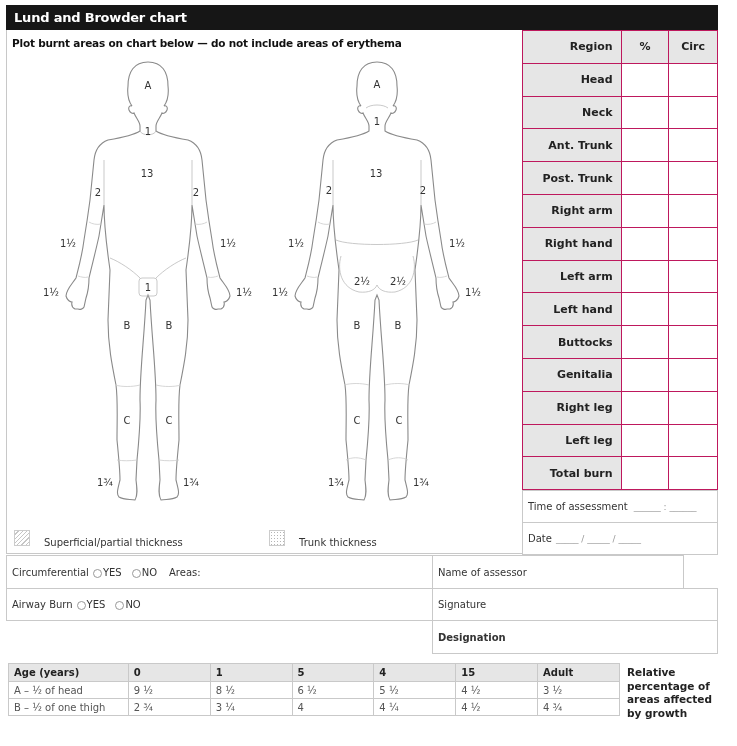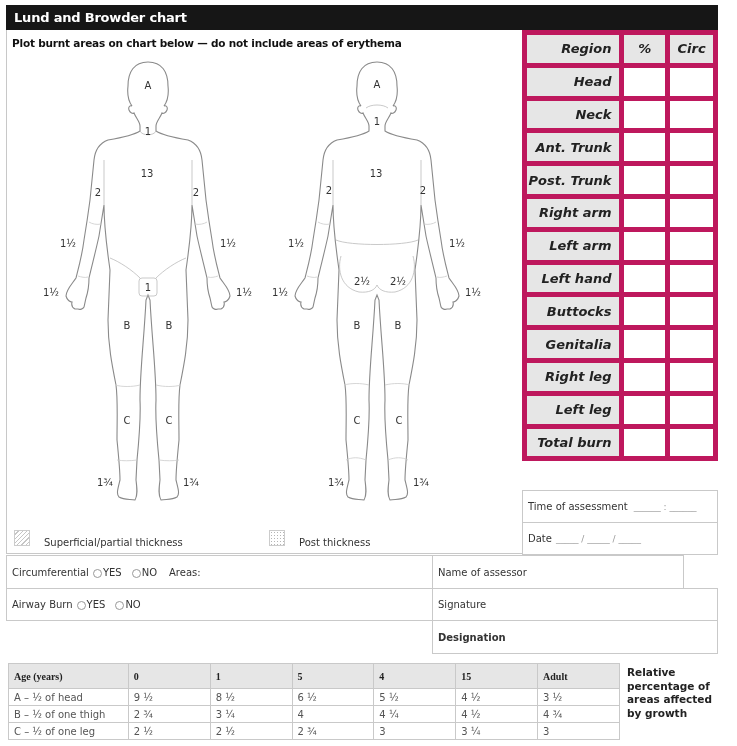--- a/index.html
+++ b/index.html
@@ -32,36 +32,36 @@
     background-color: #fff;
     background-image: radial-gradient(#b5b5b5 35%, transparent 40%);
     background-size: 3px 3px;
   }
 
   
   .region-table {
     position: absolute; left: 522px; top: 30px; width: 196px; border-collapse: collapse;
   }
   .region-table td, .region-table th {
-    border: 5px solid #be185d; height: 32.8px; font-size: 13px; font-weight: bold; color: #222; font-style: italic;
+    border: 1px solid #be185d; height: 32.8px; font-size: 11px; font-weight: bold; color: #222;
   }
   .region-table th { background: #e6e6e6; }
   .region-table .rcell { width: 99px; background: #e6e6e6; text-align: right; padding-right: 8px; }
   .region-table .pcell { width: 48px; background: #fff; }
   .region-table .ccell { width: 49px; background: #fff; }
   .region-table th.h-pct, .region-table th.h-circ { text-align: center; }
 
   .box { position: absolute; border: 1px solid #c9c9c9; font-size: 10px; color: #333; padding-left: 5px; display: flex; align-items: center; }
 
   .radio { display: inline-block; width: 9px; height: 9px; border: 1px solid #999; border-radius: 50%; margin: 0 1px 0 4px; position: relative; top: 1px; }
 
   
   .age-table { position: absolute; left: 8px; top: 663px; border-collapse: collapse; width: 612px; }
   .age-table td, .age-table th { border: 1px solid #c9c9c9; font-size: 10px; height: 17px; padding-left: 5px; text-align: left; color: #555; }
-  .age-table th { background: #e6e6e6; color: #222; font-weight: bold; height: 25px; font-family: Liberation Serif, serif; }
+  .age-table th { background: #e6e6e6; color: #222; font-weight: bold; height: 18px; }
   .age-note { position: absolute; left: 627px; top: 666px; font-size: 10.5px; font-weight: bold; color: #222; line-height: 13.5px; }
 </style>
 </head>
 <body>
 
 <div class="title-bar">
   <span>Lund and Browder chart</span>
 </div>
 
 <div class="main-frame"></div>
@@ -127,21 +127,21 @@
 <div class="body-label" style="left:399px;top:420px">C</div>
 <div class="body-label" style="left:336px;top:482px">1¾</div>
 <div class="body-label" style="left:421px;top:482px">1¾</div>
 
 <div class="legend-item" style="left:14px;top:534px">
   <span class="legend-swatch swatch-hatch"></span>
   <span>Superficial/partial thickness</span>
 </div>
 <div class="legend-item" style="left:269px;top:534px">
   <span class="legend-swatch swatch-dots"></span>
-  <span>Post thickness</span>
+  <span>Trunk thickness</span>
 </div>
 
 <table class="region-table">
   <thead>
     <tr>
       <th class="rcell">Region</th>
       <th class="h-pct">%</th>
       <th class="h-circ">Circ</th>
     </tr>
   </thead>
@@ -161,20 +161,25 @@
         <td class="pcell"></td>
         <td class="ccell"></td>
       </tr>
     <tr>
         <td class="rcell">Post. Trunk</td>
         <td class="pcell"></td>
         <td class="ccell"></td>
       </tr>
     <tr>
         <td class="rcell">Right arm</td>
+        <td class="pcell"></td>
+        <td class="ccell"></td>
+      </tr>
+    <tr>
+        <td class="rcell">Right hand</td>
         <td class="pcell"></td>
         <td class="ccell"></td>
       </tr>
     <tr>
         <td class="rcell">Left arm</td>
         <td class="pcell"></td>
         <td class="ccell"></td>
       </tr>
     <tr>
         <td class="rcell">Left hand</td>
@@ -268,29 +273,20 @@
     </tr>
     <tr>
       <td>B – ½ of one thigh</td>
       <td>2 ¾</td>
       <td>3 ¼</td>
       <td>4</td>
       <td>4 ¼</td>
       <td>4 ½</td>
       <td>4 ¾</td>
     </tr>
-    <tr>
-      <td>C – ½ of one leg</td>
-      <td>2 ½</td>
-      <td>2 ½</td>
-      <td>2 ¾</td>
-      <td>3</td>
-      <td>3 ¼</td>
-      <td>3</td>
-    </tr>
   </tbody>
 </table>
 
 <div class="age-note">
   <div>Relative</div>
   <div>percentage of</div>
   <div>areas affected</div>
   <div>by growth</div>
 </div>
 

